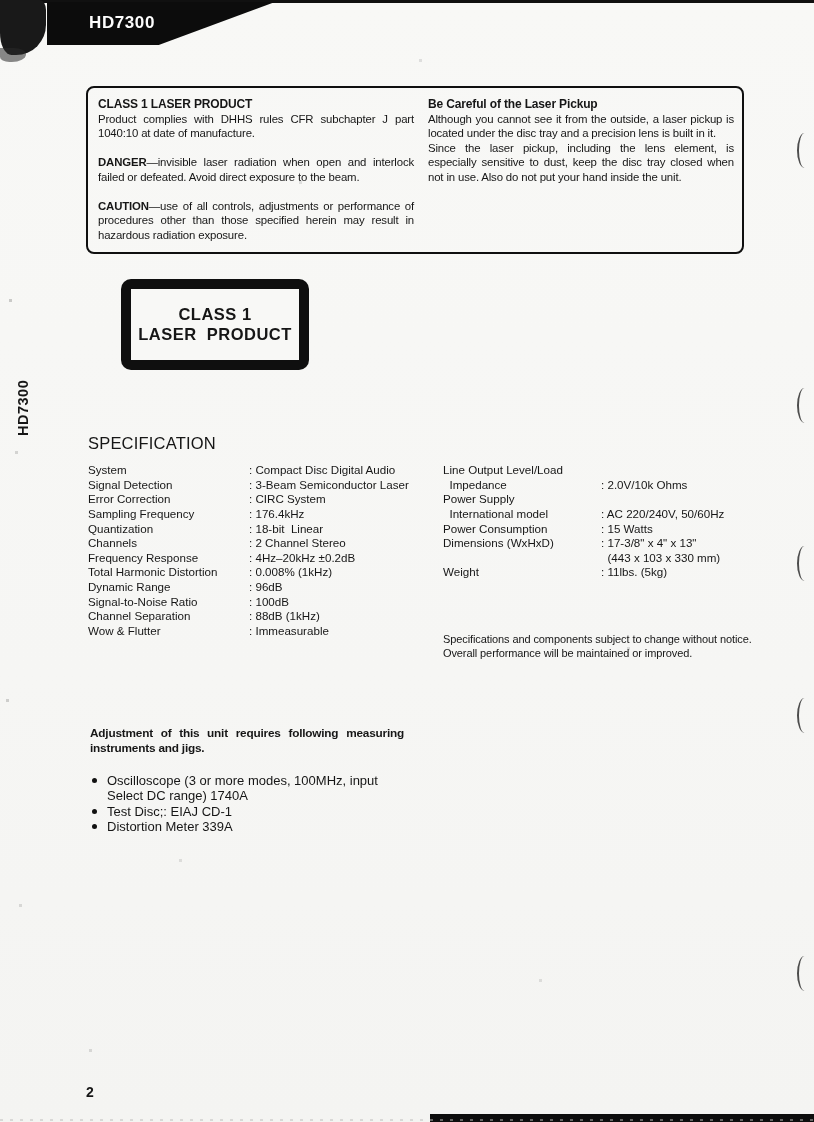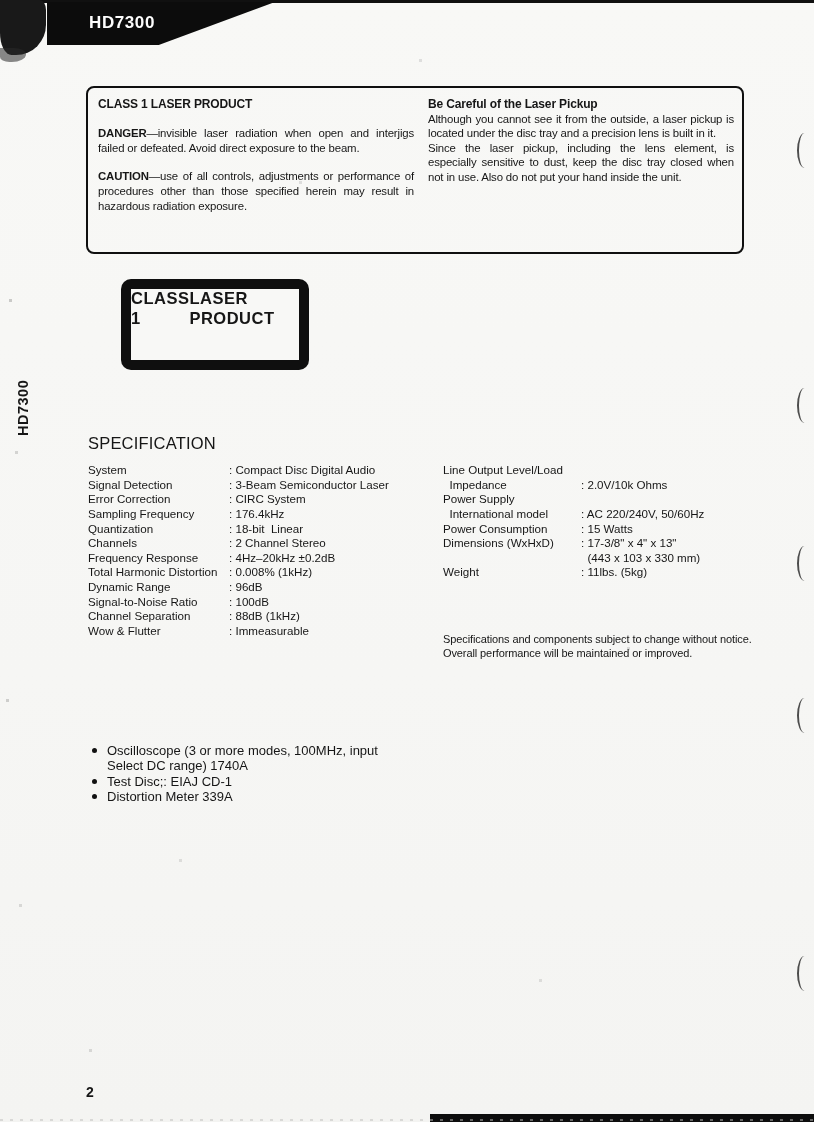--- a/index.html
+++ b/index.html
@@ -40,33 +40,33 @@
   .wcol.left{left:10px;width:316px;}
   .wcol.right{left:340px;width:306px;}
   .wcol .wtitle{font-weight:bold;font-size:12px;text-align:left;}
   .wcol p{margin:0 0 14px;}
   .wcol p.tight{margin:0;}
   .wcol .lead{font-weight:bold;}
   
   .plate{position:absolute;left:121px;top:279px;width:188px;height:91px;
     background:#0f0f0f;border-radius:10px;}
   .plate .inner{position:absolute;left:8px;top:8px;right:8px;bottom:8px;background:#f8f8f6;
-    border:2.5px solid #0f0f0f;display:flex;flex-direction:row;align-items:flex-start;justify-content:center;}
+    border:2.5px solid #0f0f0f;display:flex;flex-direction:column;align-items:center;justify-content:center;}
   .plate .l1,.plate .l2{font-weight:bold;font-size:16.5px;line-height:19.5px;letter-spacing:.5px;}
   .plate .l2{word-spacing:5px;}
   
   .vmodel{position:absolute;left:15px;top:368px;height:68px;width:22px;
     writing-mode:vertical-rl;transform:rotate(180deg);
     font-weight:bold;font-size:14.5px;letter-spacing:.5px;}
   
   .spec-title{position:absolute;left:88px;top:434px;font-weight:normal;font-size:16.5px;letter-spacing:.2px;}
   .spec-table{position:absolute;top:463px;font-size:11.6px;line-height:14.62px;}
   .spec-table.left{left:88px;width:350px;}
   .spec-table.right{left:443px;width:340px;}
-  .spec-row{display:flex;}
+  .spec-row{display:flex;gap:20px;}
   .spec-label{white-space:pre-wrap;flex:none;}
   .spec-table.left  .spec-label{width:141px;}
   .spec-table.right .spec-label{width:138px;}
   .spec-value{white-space:pre-wrap;}
   .spec-note{position:absolute;left:443px;top:632px;width:312px;font-size:11px;line-height:14.4px;letter-spacing:-.1px;}
   
   .adjust{position:absolute;left:90px;top:726px;width:314px;}
   .adjust .ahead{font-weight:bold;font-size:11.8px;line-height:15px;
     letter-spacing:-.2px;text-align:justify;}
   .adjust ul{list-style:none;margin:17px 0 0;padding:0;font-size:13px;line-height:15.4px;}
@@ -92,22 +92,23 @@
   <div class="bottom-bar"></div>
   <div class="bottom-edge"></div>
 
   <div class="pennant">
     <span class="model">HD7300</span>
   </div>
 
   <div class="warnbox">
     <div class="wcol left">
       <div class="wtitle">CLASS 1 LASER PRODUCT</div>
+      <p class="tight">Product complies with DHHS rules CFR subchapter J part 1040:10 at date of manufacture.</p>
       <p style="margin:0;height:14.6px"></p>
-      <p><span class="lead">DANGER</span><span>—invisible laser radiation when open and inter­jigs failed or defeated. Avoid direct exposure to the beam.</span></p>
+      <p><span class="lead">DANGER</span><span>—invisible laser radiation when open and inter­lock failed or defeated. Avoid direct exposure to the beam.</span></p>
       <p><span class="lead">CAUTION</span><span>—use of all controls, adjustments or perform­ance of procedures other than those specified herein may result in hazardous radiation exposure.</span></p>
     </div>
     <div class="wcol right">
       <div class="wtitle">Be Careful of the Laser Pickup</div>
       <p class="tight">Although you cannot see it from the outside, a laser pickup is located under the disc tray and a precision lens is built in it.</p>
       <p class="tight">Since the laser pickup, including the lens element, is especially sensitive to dust, keep the disc tray closed when not in use. Also do not put your hand inside the unit.</p>
     </div>
   </div>
 
   <div class="plate">
@@ -208,20 +209,21 @@
       <div class="spec-value">: 11lbs. (5kg)</div>
     </div>
     </div>
 
   <div class="spec-note">
     <div>Specifications and components subject to change without notice.</div>
     <div>Overall performance will be maintained or improved.</div>
   </div>
 
   <div class="adjust">
+    <div class="ahead">Adjustment of this unit requires following measuring instruments and jigs.</div>
     <ul>
 
     <li><span>Oscilloscope (3 or more modes, 100MHz, input Select DC range) 1740A</span></li>
         <li><span>Test Disc;: EIAJ CD-1</span></li>
         <li><span>Distortion Meter 339A</span></li>
       </ul>
   </div>
 
   <div class="pagenum">2</div>
 

